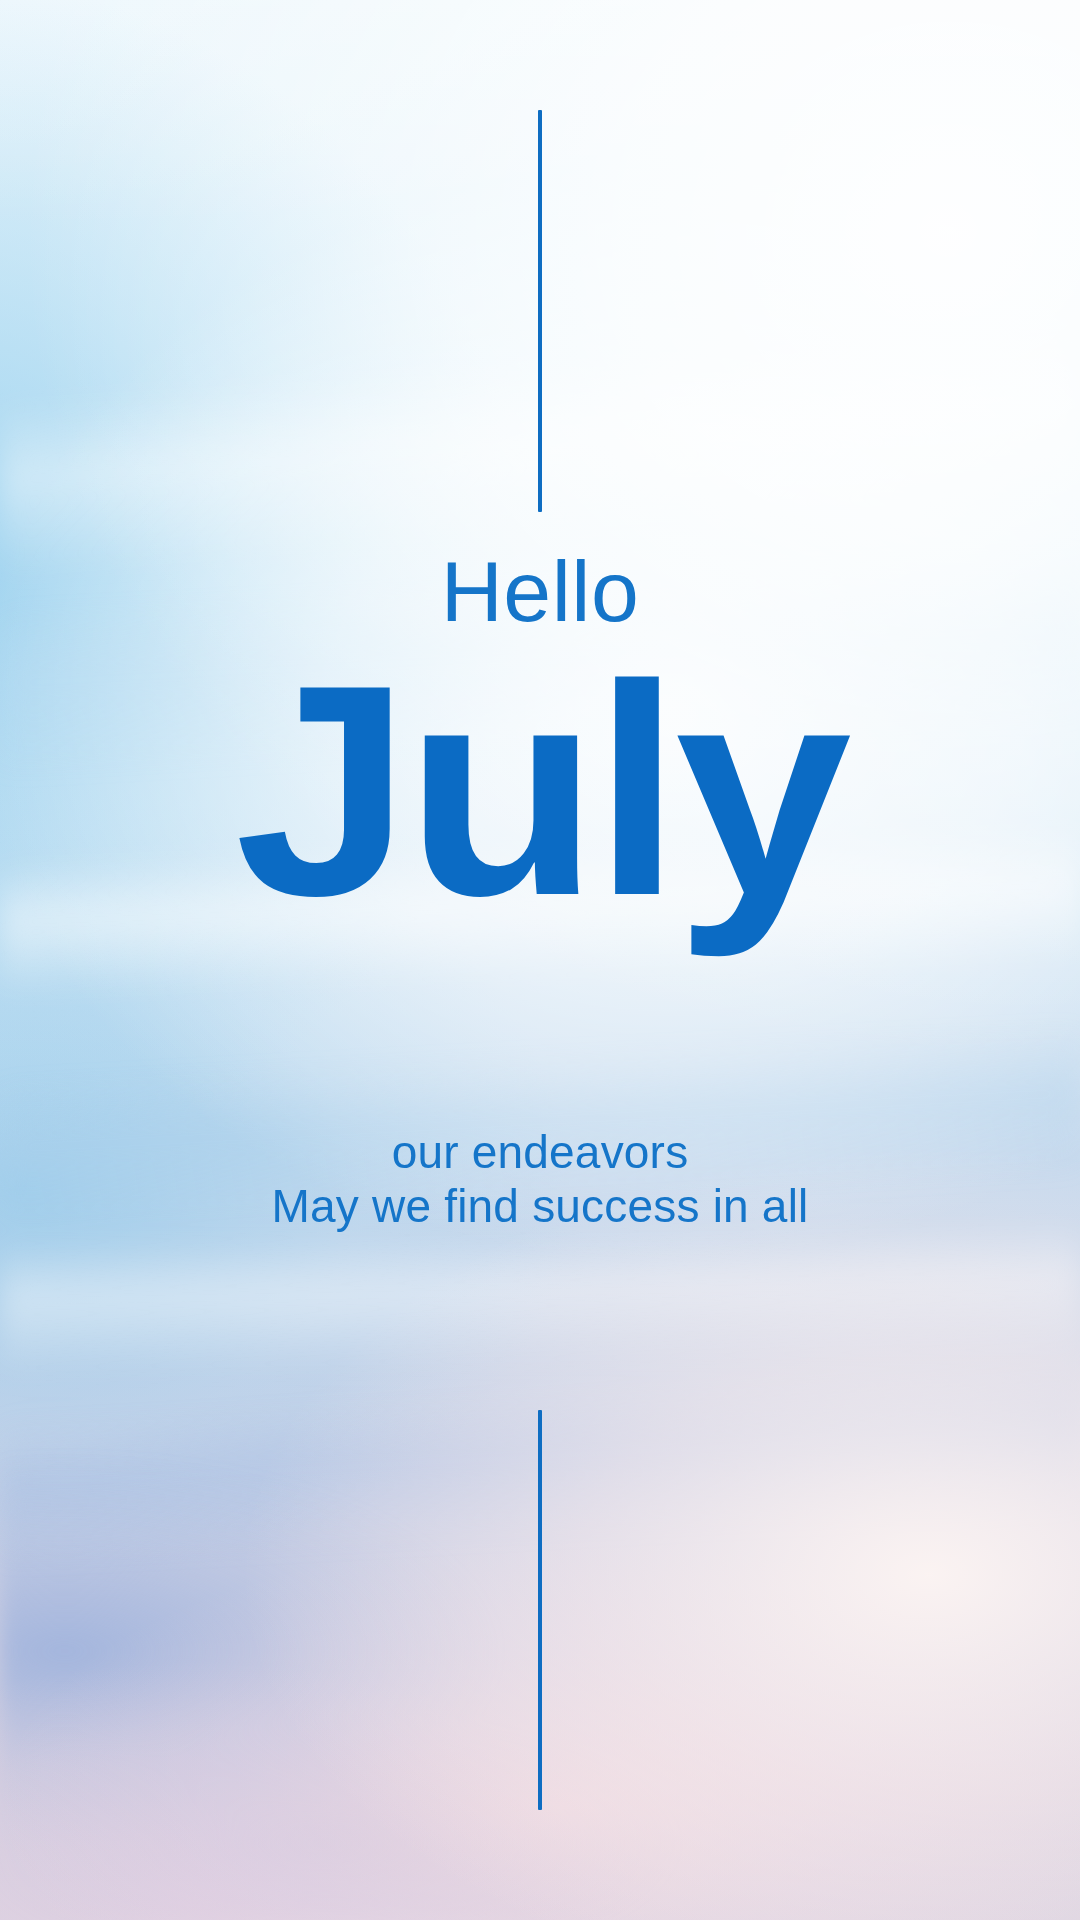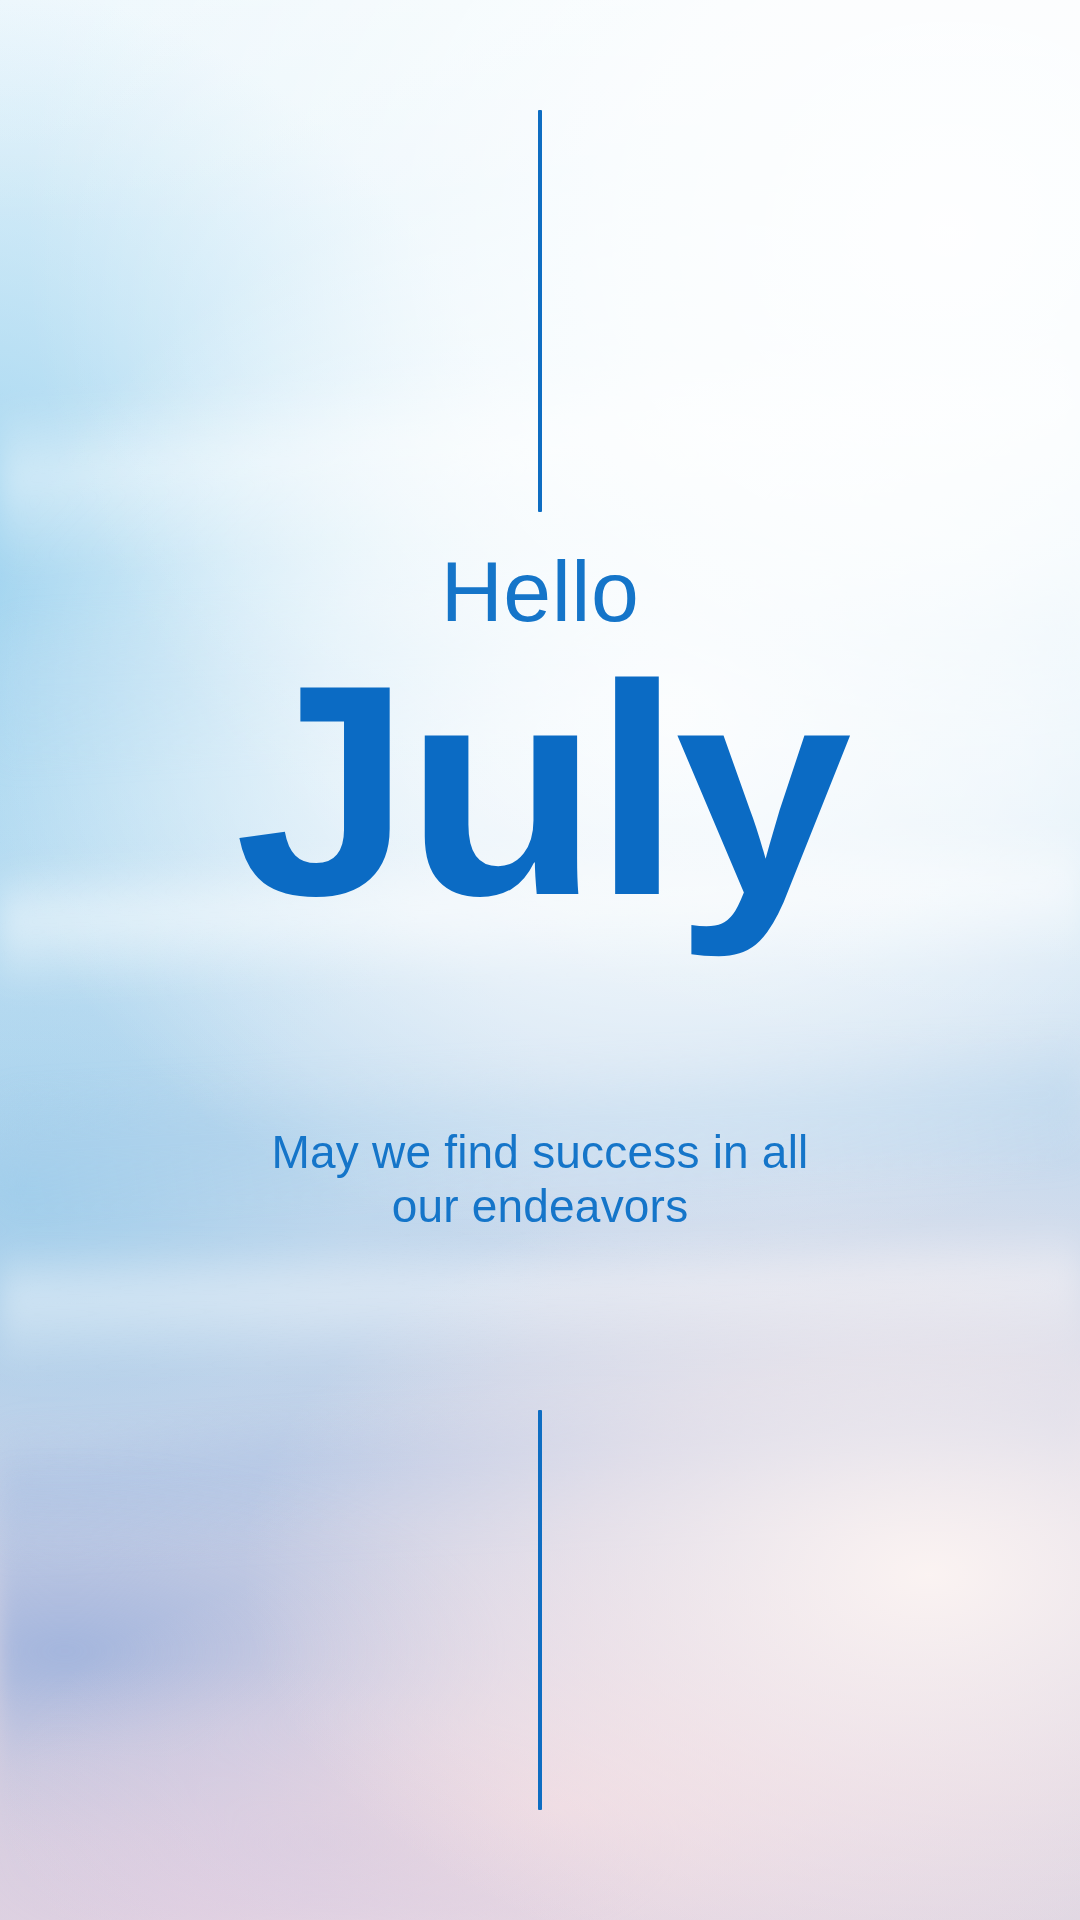--- a/index.html
+++ b/index.html
@@ -193,20 +193,20 @@
 
   <div class="content">
 
     <div class="rule rule-top" style="background: rgb(14, 109, 194);"></div>
 
     <div class="hello" style="color: rgb(21, 117, 201);">Hello</div>
 
     <div class="month" style="color: rgb(11, 107, 196);">July</div>
 
     <div class="subtitle" style="color: rgb(21, 117, 201);">
+      <div>our endeavors</div>
       <div>May we find success in all</div>
-      <div>our endeavors</div>
     </div>
 
     <div class="rule rule-bottom" style="background: rgb(14, 109, 194);"></div>
 
   </div>
 </div>
 
 </body></html>

